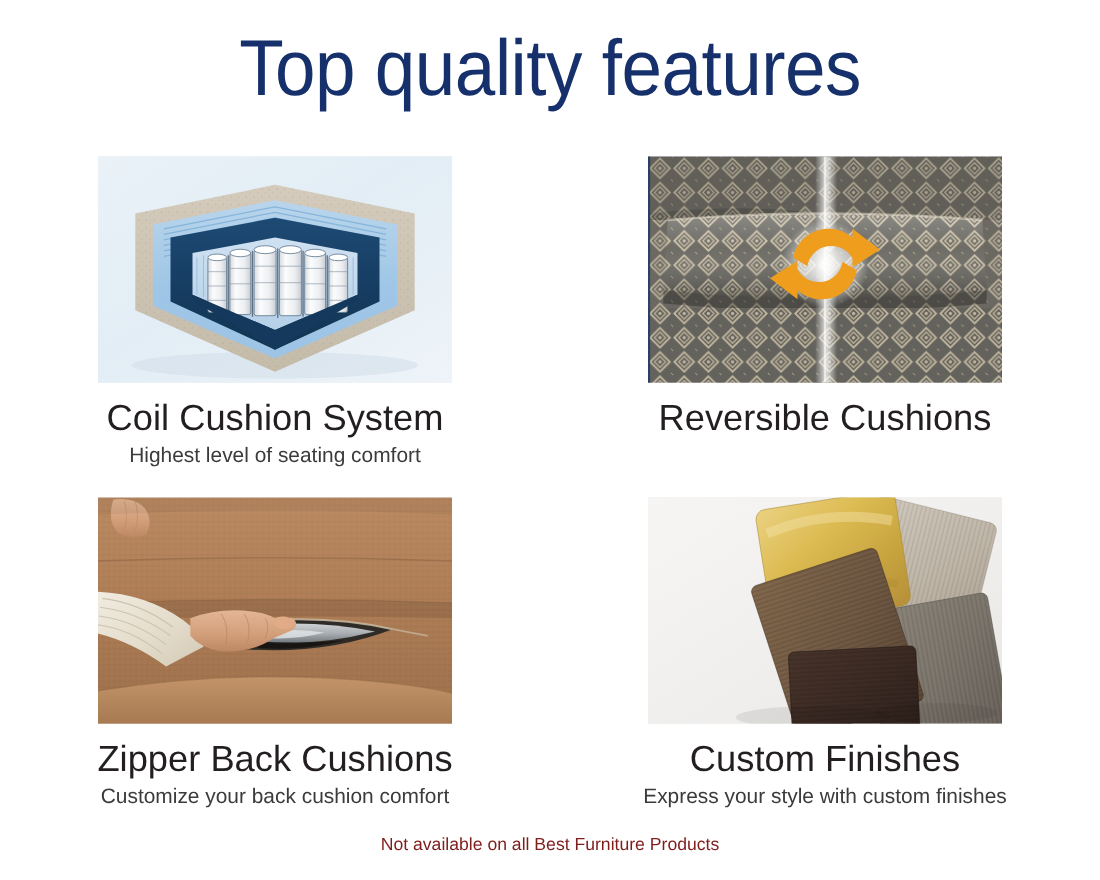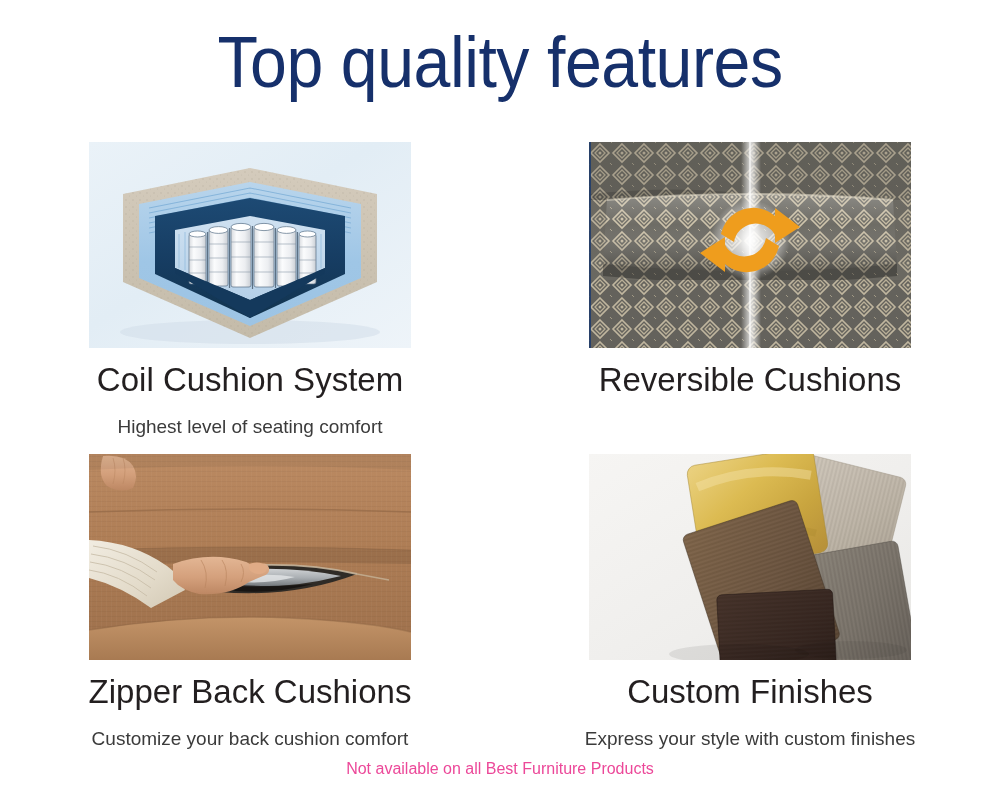--- a/index.html
+++ b/index.html
@@ -38,21 +38,21 @@
 
   
   .features-grid {
     position: absolute;
     top: 142px;
     left: 0;
     width: 1000px;
     display: grid;
     grid-template-columns: 1fr 1fr;
     grid-template-rows: auto auto;
-    row-gap: 14px;
+    row-gap: 24px;
   }
 
   .feature-card {
     display: flex;
     flex-direction: column;
     align-items: center;
   }
 
   .feature-image {
     position: relative;
@@ -66,38 +66,38 @@
     margin-top: 12px;
     font-size: 33px;
     line-height: 40px;
     font-weight: 300;
     color: #231f20;
     letter-spacing: 0px;
     white-space: nowrap;
   }
 
   .feature-sub {
-    margin-top: 14px;
+    margin-top: 2px;
     font-size: 19px;
     line-height: 26px;
     font-weight: 300;
     color: #3b3b3b;
     white-space: nowrap;
   }
 
   .footnote {
     position: absolute;
     left: 0;
     top: 758px;
     width: 1000px;
     text-align: center;
     font-size: 16px;
     line-height: 22px;
     font-weight: 300;
-    color: #ec4899;
+    color: #7f1d1d;
   }
 
   
   .coil-scene { width: 100%; height: 100%; display: block; background: #e9f1f7; }
 
   
   .rev-scene { width: 100%; height: 100%; display: block; }
 
   
   .fin-scene { width: 100%; height: 100%; display: block; background: #f2f1ef; }

